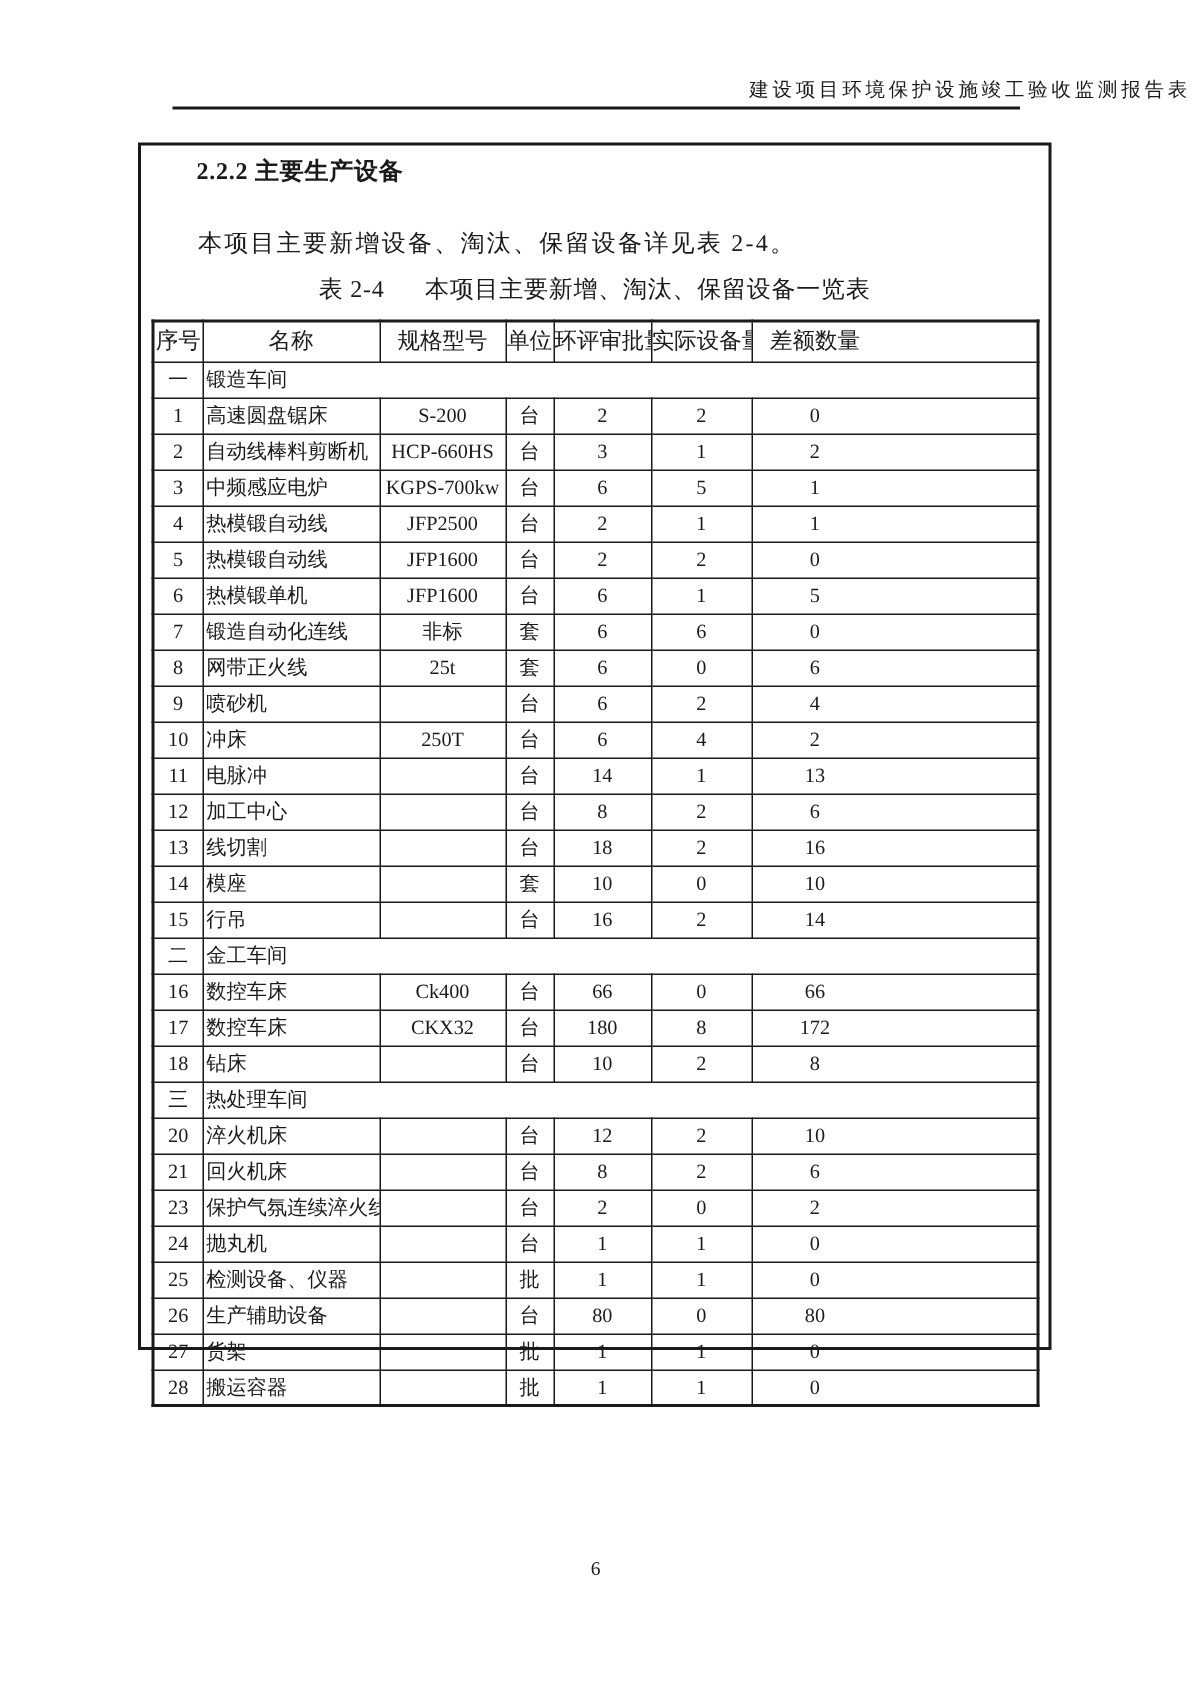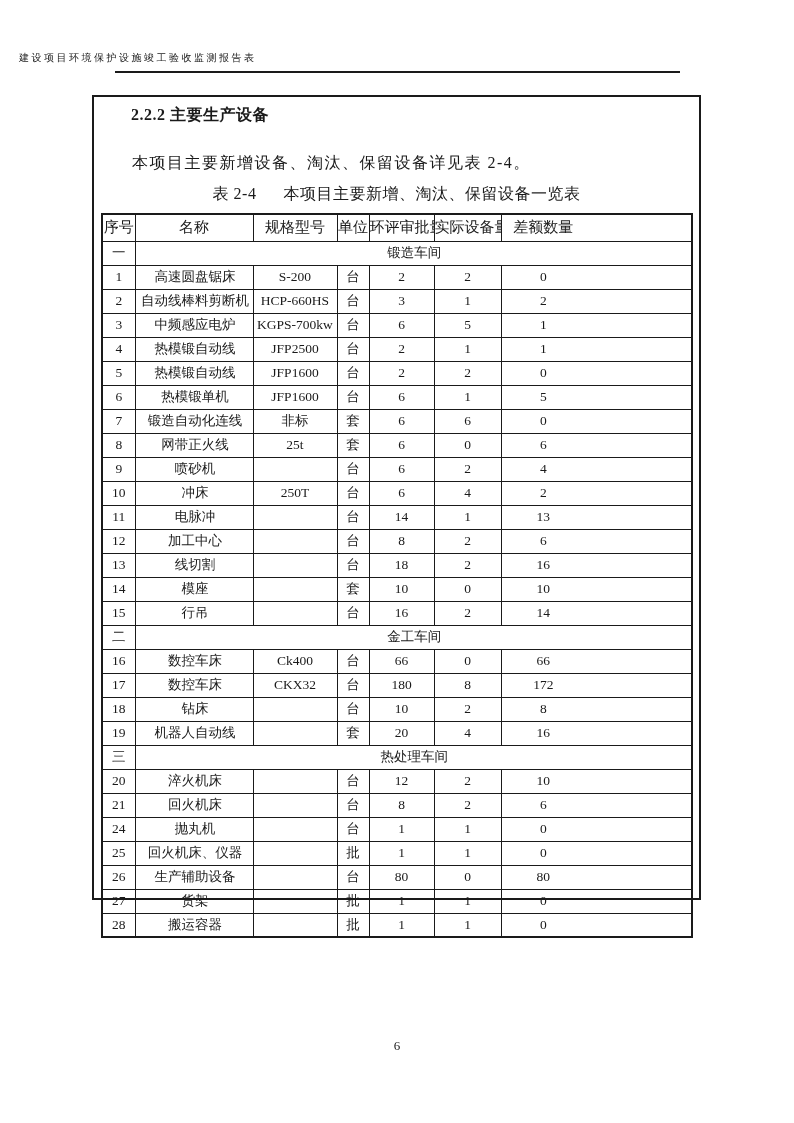--- a/index.html
+++ b/index.html
@@ -7,21 +7,21 @@
   .page {
     position:relative;
     width:794px; height:1123px;
     background:#ffffff;
     color:#1a1a1a;
     font-family:"Liberation Serif", serif;
     overflow:hidden;
   }
   .running-header-title {
     position:absolute; top:51px; left:0; width:100%;
-    text-align:left; font-size:10px; letter-spacing:2.5px;padding-left:19px;
+    text-align:right; font-size:13px; letter-spacing:2.5px;padding-left:19px;
   }
   .running-header-rule {
     position:absolute; top:71px; left:115px; width:565px; height:2px;
     background:#1a1a1a;
   }
   .content-box {
     position:absolute; left:92px; top:95px; width:609px; height:805px;
     border:2px solid #1a1a1a;
   }
   .sec-heading {
@@ -46,21 +46,21 @@
     padding:0; text-align:center;
     overflow:hidden; white-space:nowrap;
     vertical-align:middle;
   }
   .equip th {
     height:27px; font-weight:normal; font-size:15px;
     font-family:"Liberation Sans", sans-serif;
   }
   .equip td { height:24px; font-size:13.5px; font-family:"Liberation Serif", serif; }
   .equip td.name-cell {
-    text-align:center; padding-left:2px;
+    text-align:left; padding-left:2px;
     font-family:Liberation Serif, serif;
   }
   .equip td.unit-cell, .equip td.section-no-cell {
     font-family:"Liberation Sans", sans-serif;
   }
   
   .equip th.diff-col, .equip td.diff-cell { padding-right:106px; }
 </style>
 </head>
 <body>
@@ -264,29 +264,20 @@
           <tr>
             <td class="no-cell">18</td>
             <td class="name-cell">钻床</td>
             <td class="spec-cell"></td>
             <td class="unit-cell">台</td>
             <td class="num-cell">10</td>
             <td class="num-cell">2</td>
             <td class="diff-cell">8</td>
           </tr>
           <tr>
-            <td class="no-cell">19</td>
-            <td class="name-cell">机器人自动线</td>
-            <td class="spec-cell"></td>
-            <td class="unit-cell">套</td>
-            <td class="num-cell">20</td>
-            <td class="num-cell">4</td>
-            <td class="diff-cell">16</td>
-          </tr>
-          <tr>
             <td class="section-no-cell">三</td>
             <td class="name-cell" colspan="6">热处理车间</td>
           </tr>
           <tr>
             <td class="no-cell">20</td>
             <td class="name-cell">淬火机床</td>
             <td class="spec-cell"></td>
             <td class="unit-cell">台</td>
             <td class="num-cell">12</td>
             <td class="num-cell">2</td>
@@ -295,31 +286,40 @@
           <tr>
             <td class="no-cell">21</td>
             <td class="name-cell">回火机床</td>
             <td class="spec-cell"></td>
             <td class="unit-cell">台</td>
             <td class="num-cell">8</td>
             <td class="num-cell">2</td>
             <td class="diff-cell">6</td>
           </tr>
           <tr>
+            <td class="no-cell">23</td>
+            <td class="name-cell">保护气氛连续淬火线</td>
+            <td class="spec-cell"></td>
+            <td class="unit-cell">台</td>
+            <td class="num-cell">2</td>
+            <td class="num-cell">0</td>
+            <td class="diff-cell">2</td>
+          </tr>
+          <tr>
             <td class="no-cell">24</td>
             <td class="name-cell">抛丸机</td>
             <td class="spec-cell"></td>
             <td class="unit-cell">台</td>
             <td class="num-cell">1</td>
             <td class="num-cell">1</td>
             <td class="diff-cell">0</td>
           </tr>
           <tr>
             <td class="no-cell">25</td>
-            <td class="name-cell">回火机床、仪器</td>
+            <td class="name-cell">检测设备、仪器</td>
             <td class="spec-cell"></td>
             <td class="unit-cell">批</td>
             <td class="num-cell">1</td>
             <td class="num-cell">1</td>
             <td class="diff-cell">0</td>
           </tr>
           <tr>
             <td class="no-cell">26</td>
             <td class="name-cell">生产辅助设备</td>
             <td class="spec-cell"></td>

